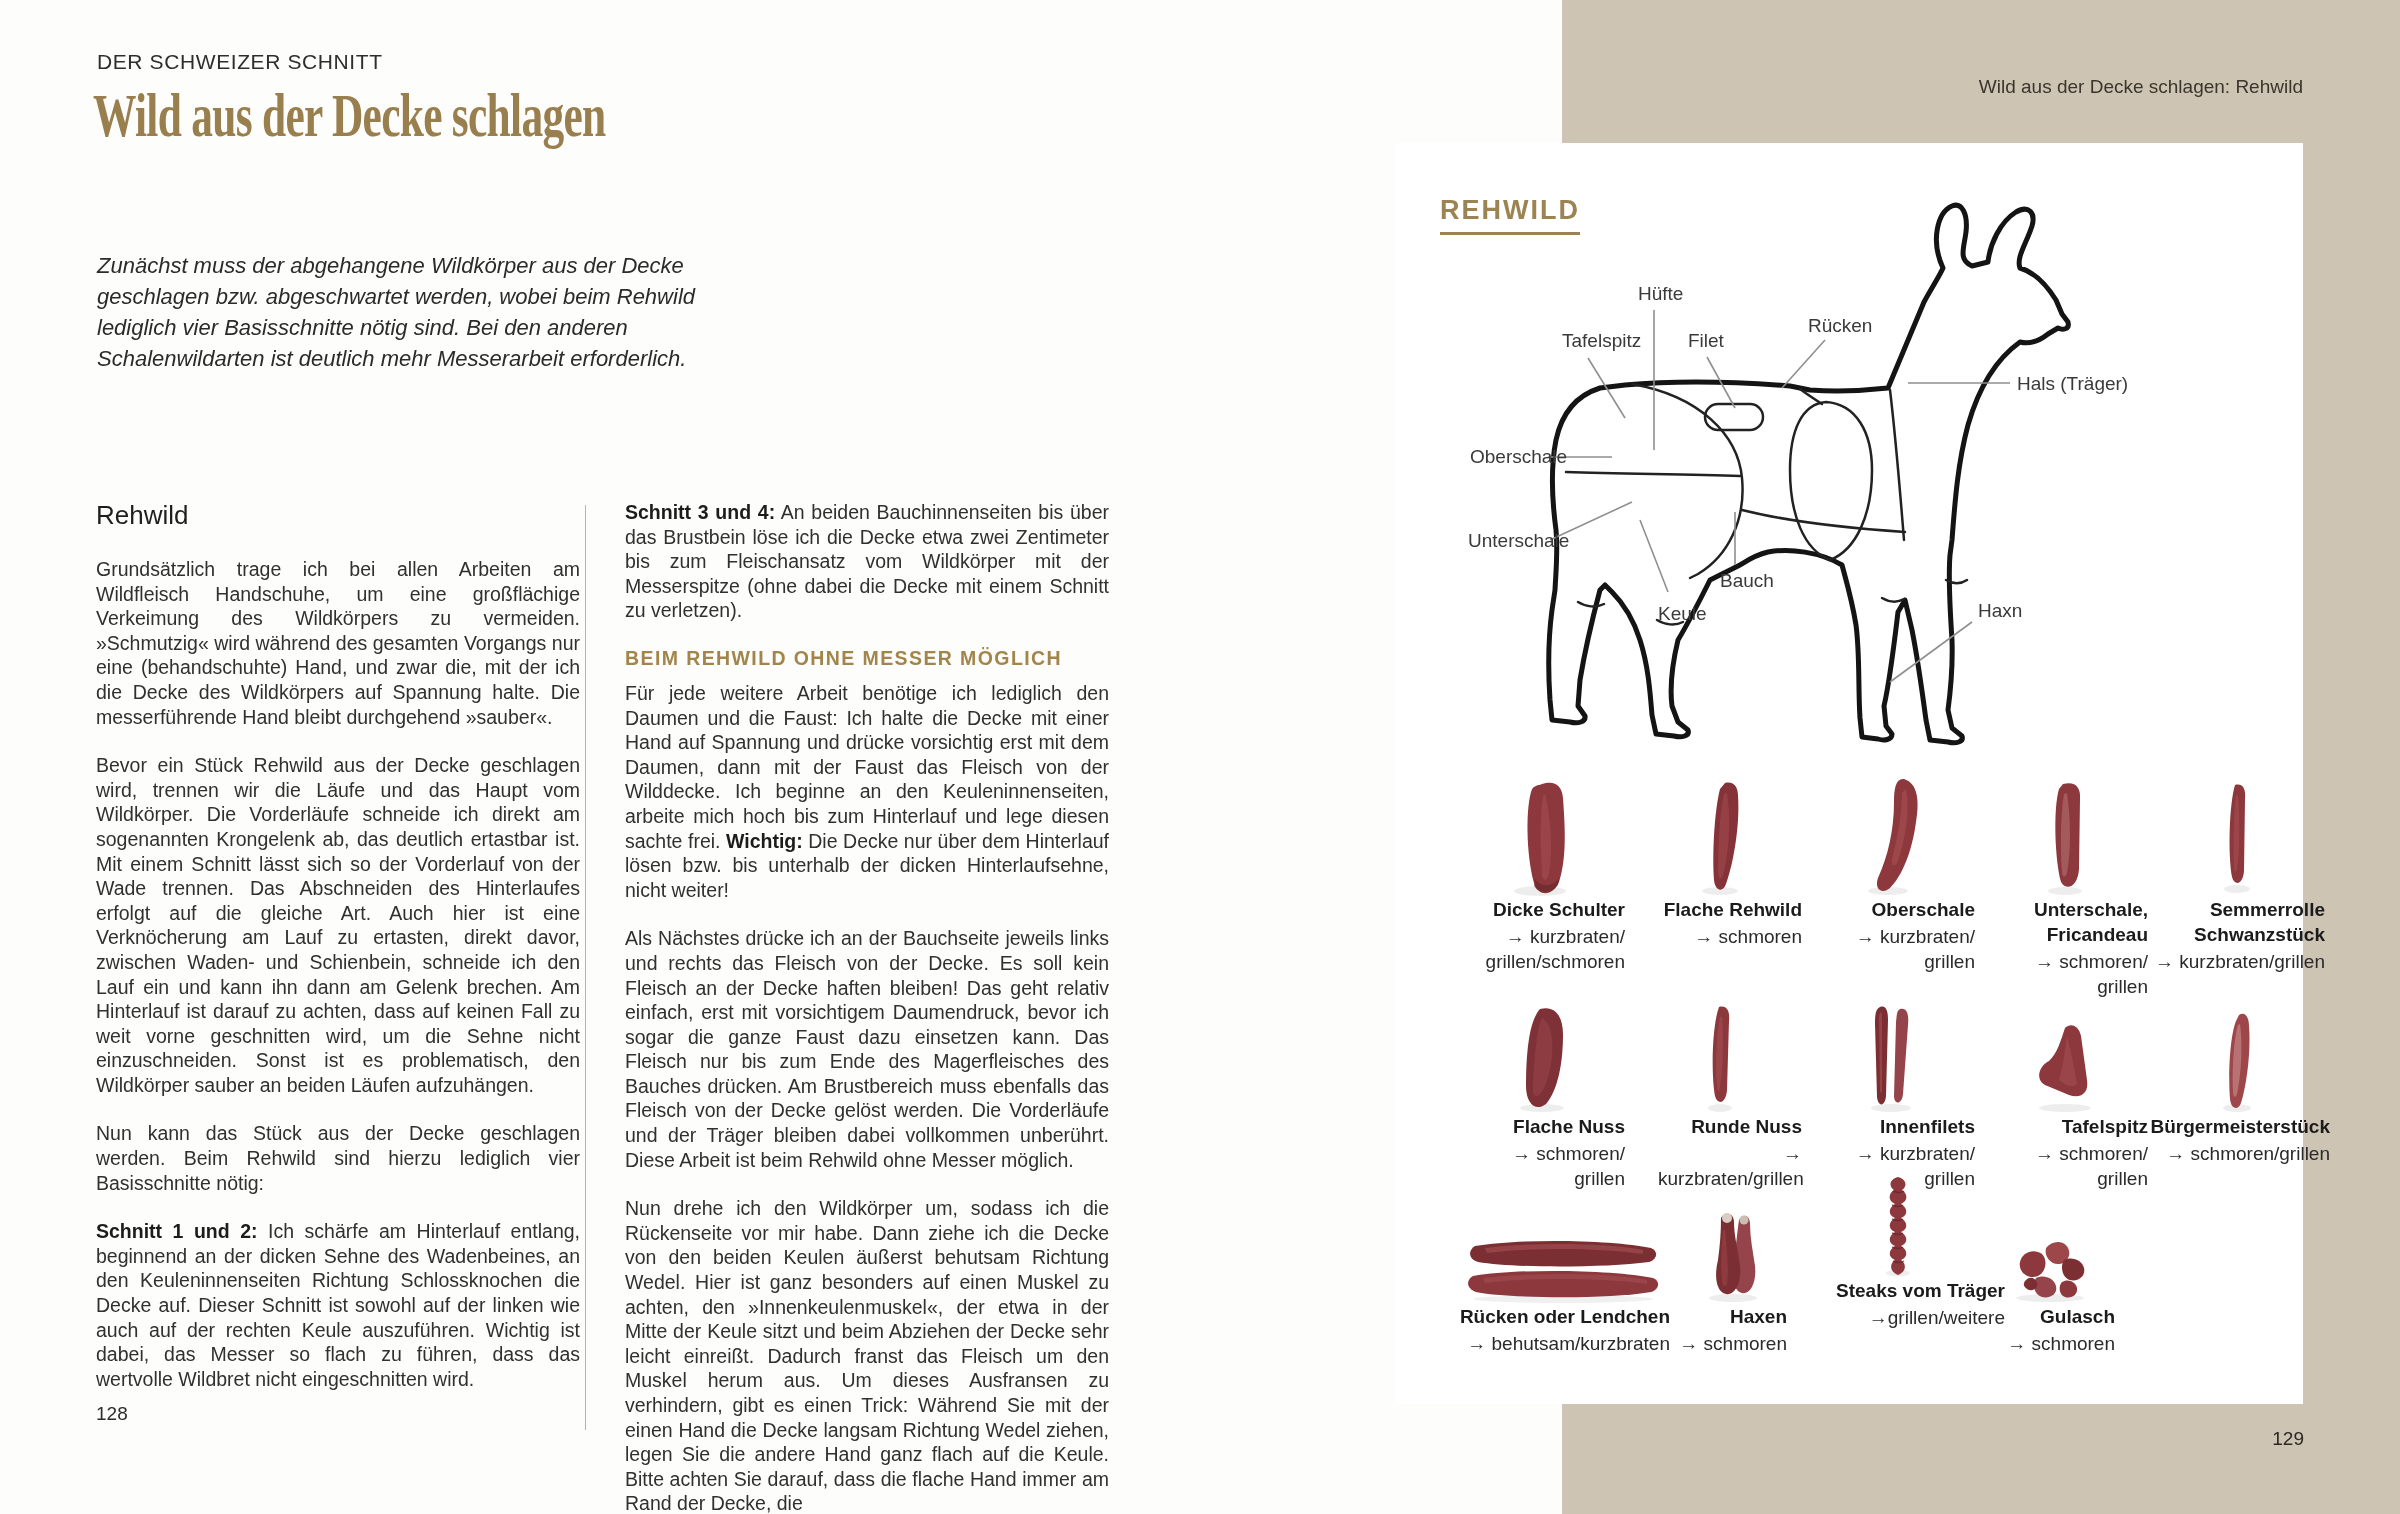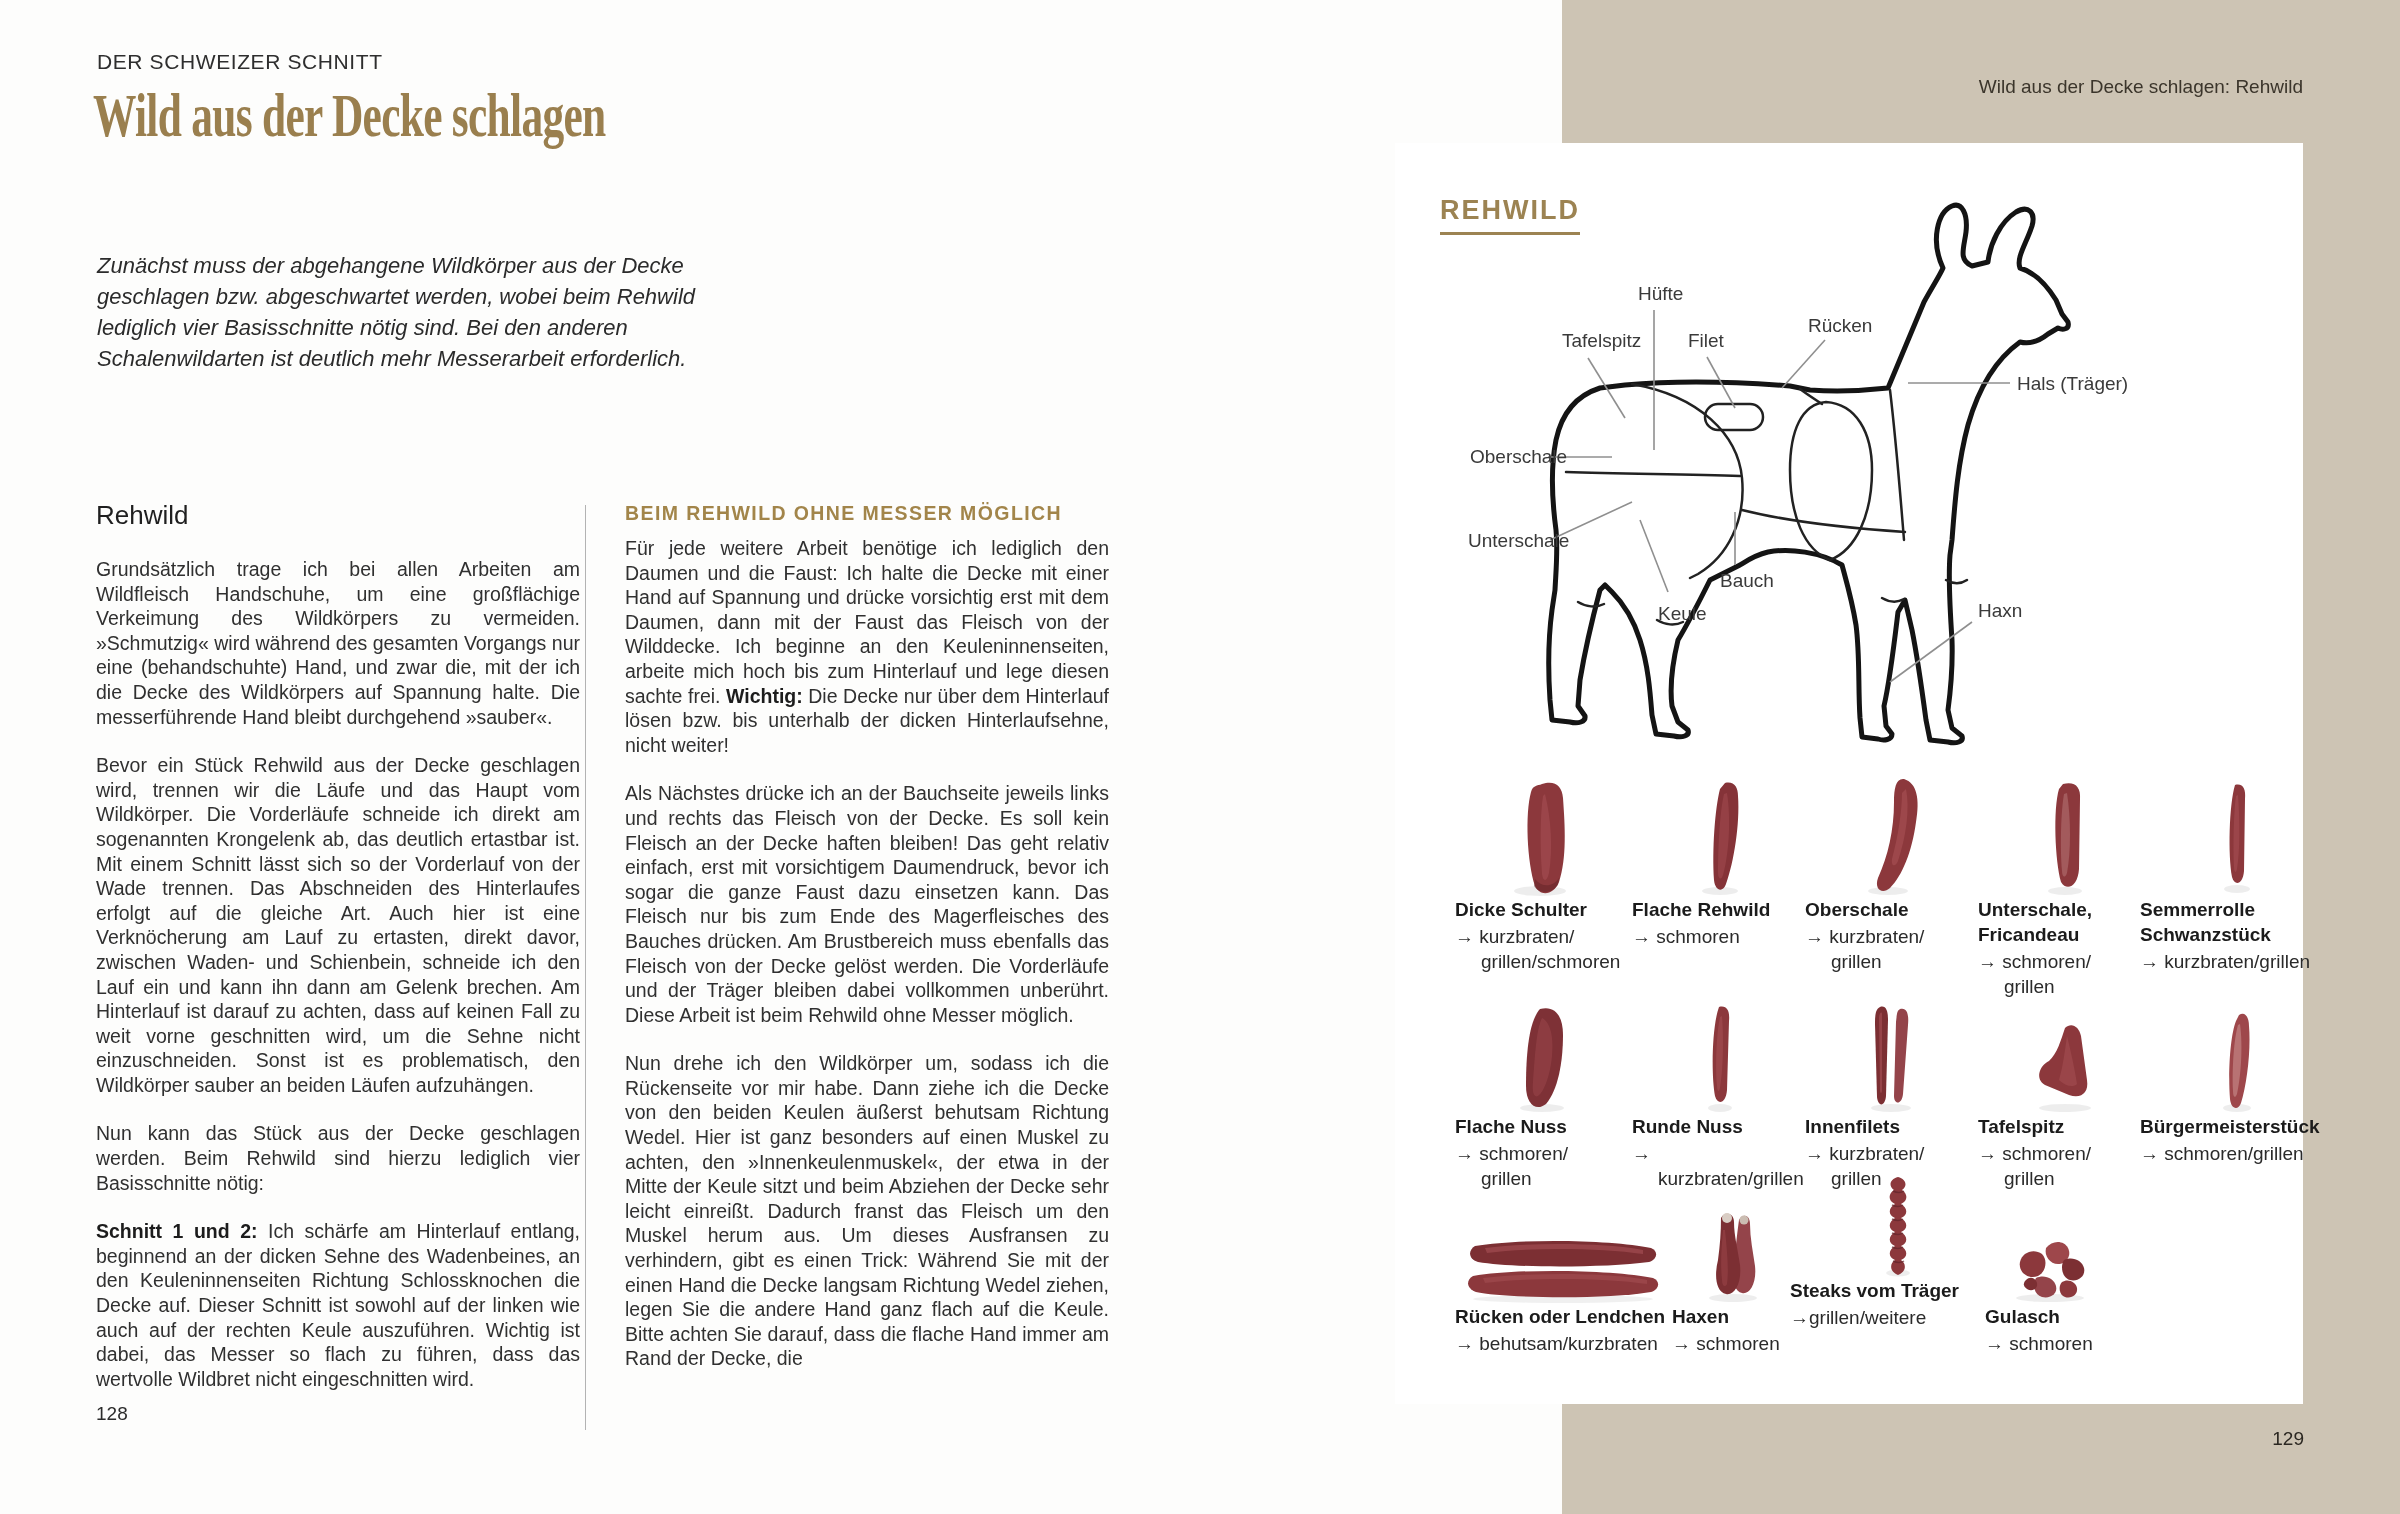--- a/index.html
+++ b/index.html
@@ -42,21 +42,21 @@
     position:absolute;right:97px;top:76px;font-size:19px;color:#3b352b;text-align:right;
   }
   .card{position:absolute;left:1395px;top:143px;width:908px;height:1261px;background:#ffffff;}
   .rehwild-title{
     position:absolute;left:45px;top:52px;
     font-size:27px;font-weight:700;letter-spacing:2px;color:#9c8352;
     border-bottom:3px solid #9c8352;padding-bottom:6px;display:inline-block;
   }
   #deer-svg{position:absolute;left:0;top:7px;}
   #deer-svg text{font-family:"Liberation Sans", sans-serif;font-size:19px;fill:#3a3a3a;}
-  .cut-col{position:absolute;}
+  .cut-col{position:absolute;text-align:right;}
   .photo{display:flex;align-items:flex-end;justify-content:center;}
   .cut-name{font-weight:bold;font-size:19px;line-height:25px;color:#1b1b1b;white-space:pre-line;}
   .cut-prep{
     font-size:19px;line-height:25px;color:#2a2a2a;white-space:pre-line;
     padding-left:26px;text-indent:-26px;margin-top:2px;
   }
 </style>
 </head>
 <body>
 
@@ -74,20 +74,21 @@
         <p><span>Bevor ein Stück Rehwild aus der Decke geschlagen wird, trennen wir die Läufe und das Haupt vom Wildkörper. Die Vorderläufe schneide ich direkt am sogenannten Krongelenk ab, das deutlich ertastbar ist. Mit einem Schnitt lässt sich so der Vorderlauf von der Wade trennen. Das Abschneiden des Hinterlaufes erfolgt auf die gleiche Art. Auch hier ist eine Verknöcherung am Lauf zu ertasten, direkt davor, zwischen Waden- und Schienbein, schneide ich den Lauf ein und kann ihn dann am Gelenk brechen. Am Hinterlauf ist darauf zu achten, dass auf keinen Fall zu weit vorne geschnitten wird, um die Sehne nicht einzuschneiden. Sonst ist es problematisch, den Wildkörper sauber an beiden Läufen aufzuhängen.</span></p>
         <p><span>Nun kann das Stück aus der Decke geschlagen werden. Beim Rehwild sind hierzu lediglich vier Basisschnitte nötig:</span></p>
         <p><strong>Schnitt 1 und 2:</strong><span> Ich schärfe am Hinterlauf entlang, beginnend an der dicken Sehne des Wadenbeines, an den Keuleninnenseiten Richtung Schlossknochen die Decke auf. Dieser Schnitt ist sowohl auf der linken wie auch auf der rechten Keule auszuführen. Wichtig ist dabei, das Messer so flach zu führen, dass das wertvolle Wildbret nicht eingeschnitten wird.</span></p>
       </div>
   </div>
 
   <div class="divider"></div>
 
   <div class="col col2">
     <div>
+        <p><strong>Schnitt 3 und 4:</strong><span> An beiden Bauchinnenseiten bis über das Brustbein löse ich die Decke etwa zwei Zentimeter bis zum Fleischansatz vom Wildkörper mit der Messerspitze (ohne dabei die Decke mit einem Schnitt zu verletzen).</span></p>
         <div class="subhead">BEIM REHWILD OHNE MESSER MÖGLICH</div>
         <p><span>Für jede weitere Arbeit benötige ich lediglich den Daumen und die Faust: Ich halte die Decke mit einer Hand auf Spannung und drücke vorsichtig erst mit dem Daumen, dann mit der Faust das Fleisch von der Wilddecke. Ich beginne an den Keuleninnenseiten, arbeite mich hoch bis zum Hinterlauf und lege diesen sachte frei. </span><strong>Wichtig:</strong><span> Die Decke nur über dem Hinterlauf lösen bzw. bis unterhalb der dicken Hinterlaufsehne, nicht weiter!</span></p>
         <p><span>Als Nächstes drücke ich an der Bauchseite jeweils links und rechts das Fleisch von der Decke. Es soll kein Fleisch an der Decke haften bleiben! Das geht relativ einfach, erst mit vorsichtigem Daumendruck, bevor ich sogar die ganze Faust dazu einsetzen kann. Das Fleisch nur bis zum Ende des Magerfleisches des Bauches drücken. Am Brustbereich muss ebenfalls das Fleisch von der Decke gelöst werden. Die Vorderläufe und der Träger bleiben dabei vollkommen unberührt. Diese Arbeit ist beim Rehwild ohne Messer möglich.</span></p>
         <p><span>Nun drehe ich den Wildkörper um, sodass ich die Rückenseite vor mir habe. Dann ziehe ich die Decke von den beiden Keulen äußerst behutsam Richtung Wedel. Hier ist ganz besonders auf einen Muskel zu achten, den »Innenkeulenmuskel«, der etwa in der Mitte der Keule sitzt und beim Abziehen der Decke sehr leicht einreißt. Dadurch franst das Fleisch um den Muskel herum aus. Um dieses Ausfransen zu verhindern, gibt es einen Trick: Während Sie mit der einen Hand die Decke langsam Richtung Wedel ziehen, legen Sie die andere Hand ganz flach auf die Keule. Bitte achten Sie darauf, dass die flache Hand immer am Rand der Decke, die</span></p>
       </div>
   </div>
 
   <div class="pagenum left">128</div>
 
   <div class="running-header">Wild aus der Decke schlagen: Rehwild</div>

